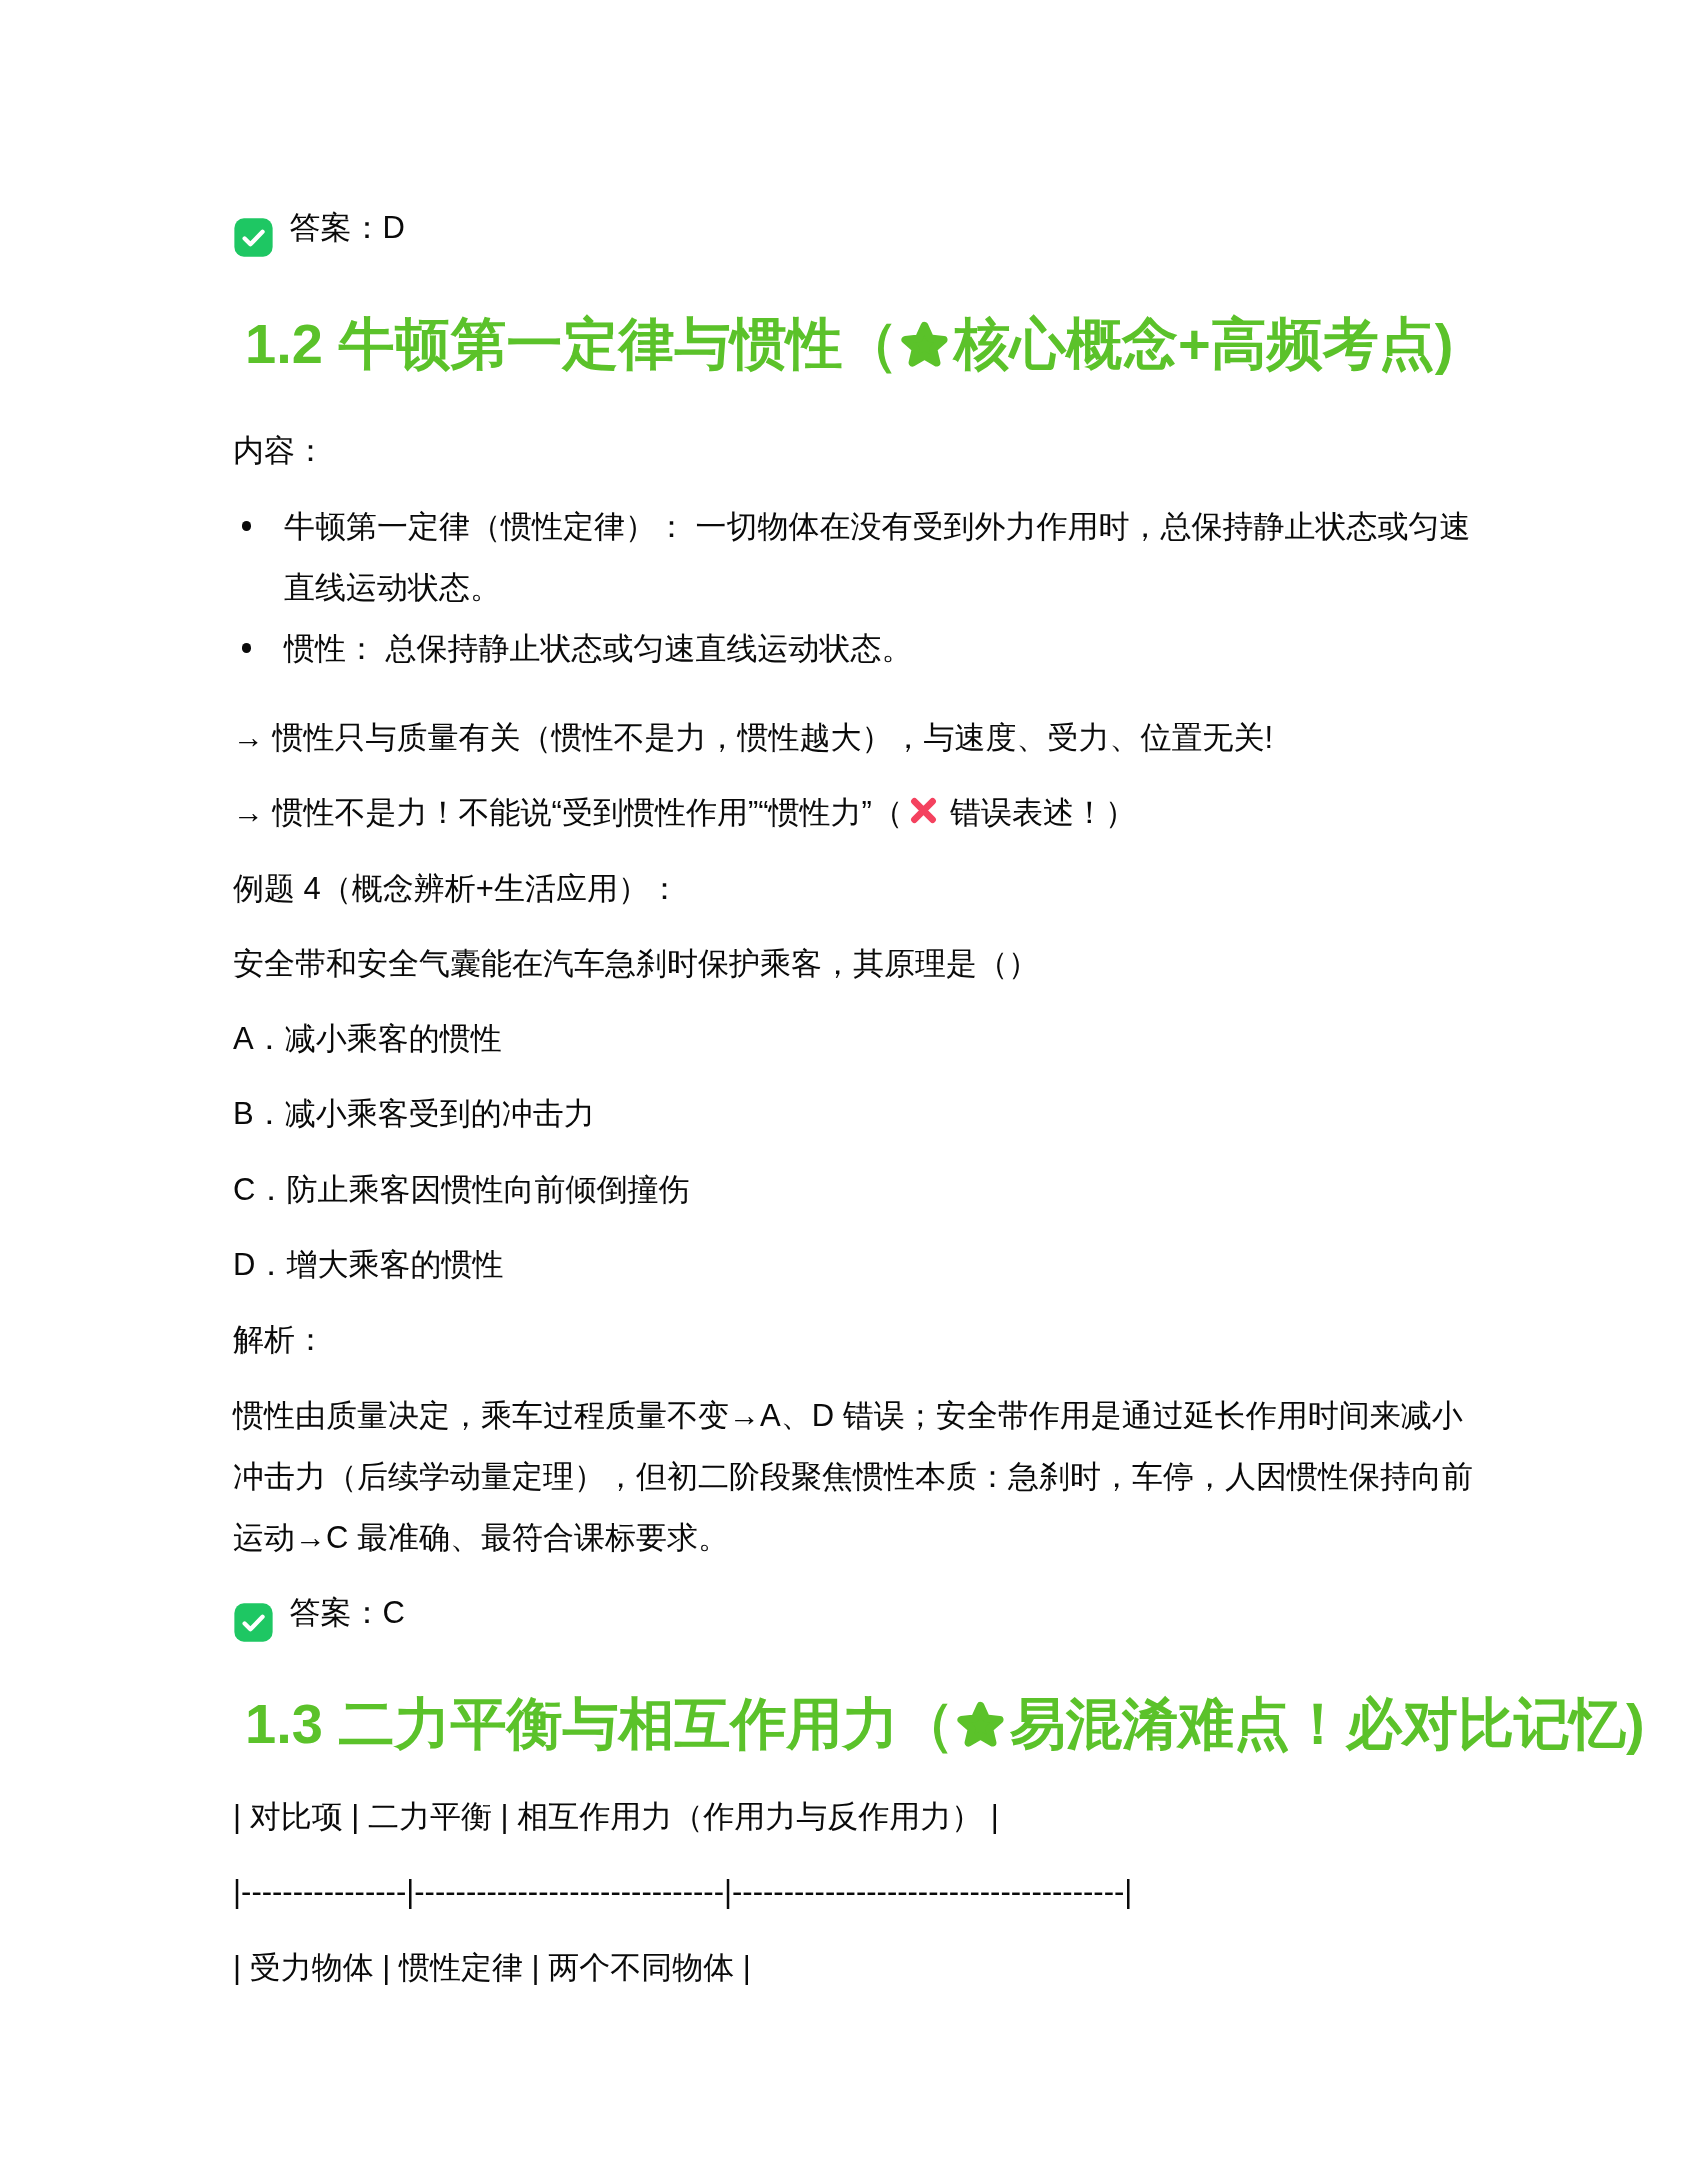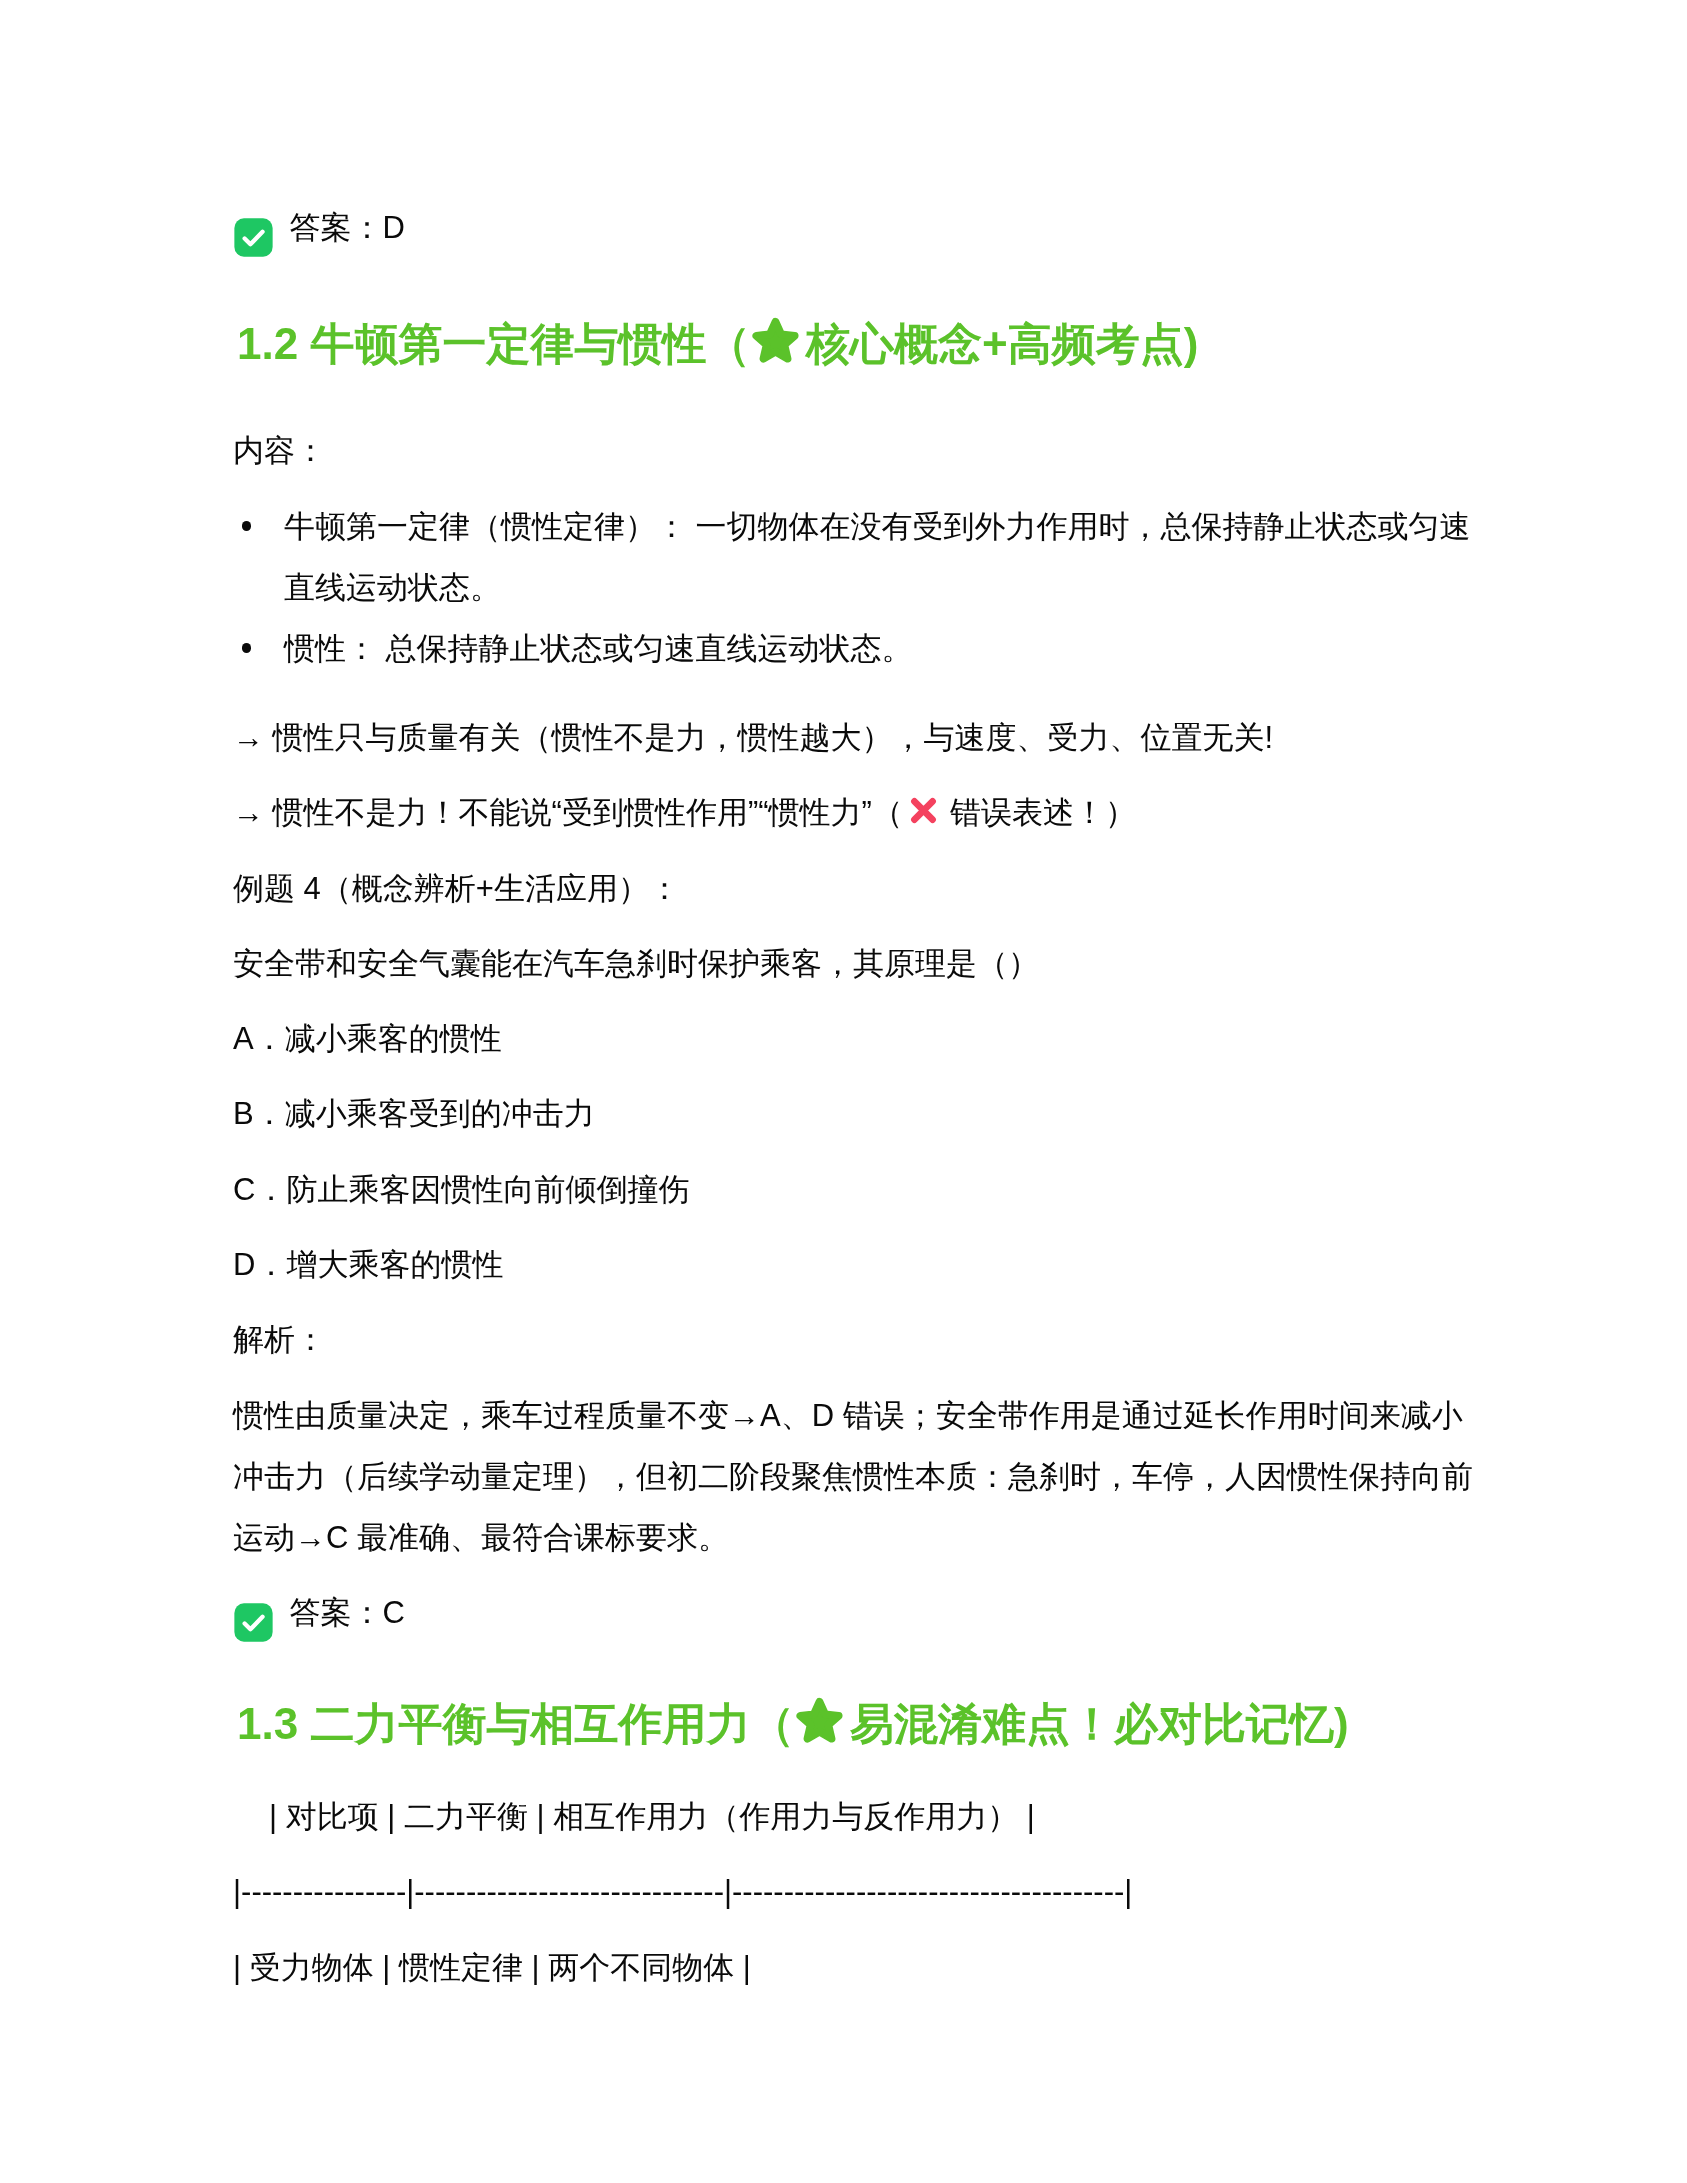--- a/index.html
+++ b/index.html
@@ -27,24 +27,24 @@
   }
   .ans-row.second { margin-top: 14.3px; }
   .check-badge {
     width: 41px; height: 41px;
     flex: 0 0 41px;
     display: inline-block;
   }
   
   h2 {
     color: #5BC22A;
-    font-size: 44px;
+    font-size: 56px;
     line-height: 64px;
     font-weight: 700;
-    margin: 54px 0 0 4px;
+    margin: 54px 0 0 12px;
     white-space: nowrap;
   }
   h2.second { margin-top: 49px; }
   .star-ico {
     display: inline-block;
     width: 49px; height: 49px;
     vertical-align: -6.6px;
     margin: 0 5.5px 0 1.1px;
   }
   
@@ -67,21 +67,21 @@
     width: 9.4px; height: 9.4px;
     border-radius: 50%;
     background: #0a0a0a;
   }
   .x-ico {
     display: inline-block;
     width: 35px; height: 35px;
     vertical-align: -4.4px;
     margin: 0 8.8px 0 3.3px;
   }
-  .tbl-first { margin-top: 30px; margin-left: 36px; }
+  .tbl-first { margin-top: 30px; }
 </style>
 </head>
 <body>
 
 <main class="page">
 
   <div class="ans-row">
     <span class="check-badge">
       <svg viewBox="0 0 24 24" width="41" height="41" aria-hidden="true">
         <rect x="0.8" y="0.8" width="22.4" height="22.4" rx="5.6" fill="#1EC763"></rect>

